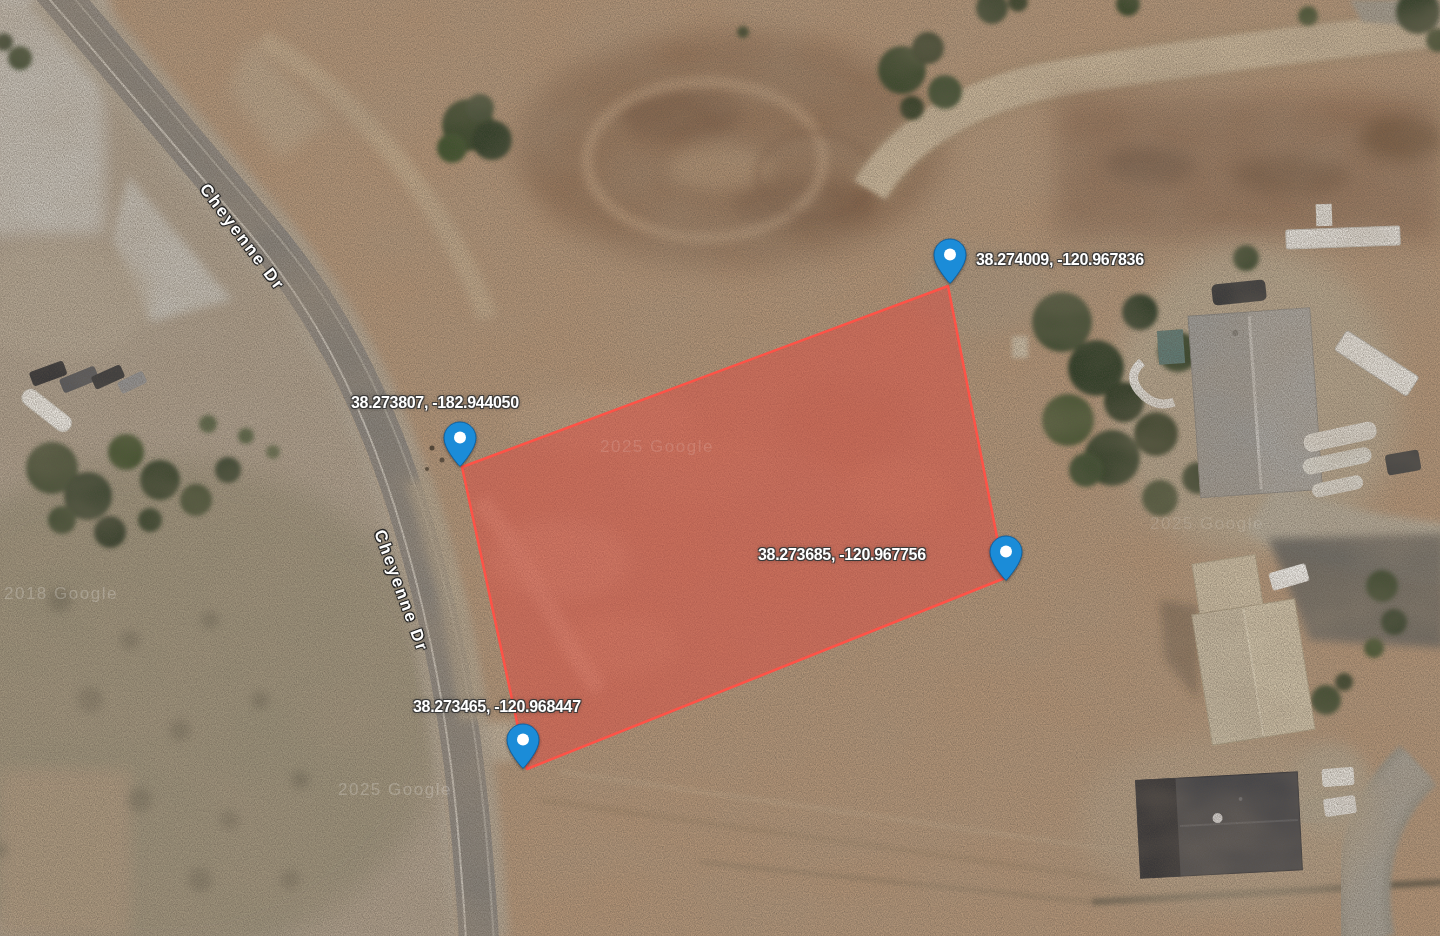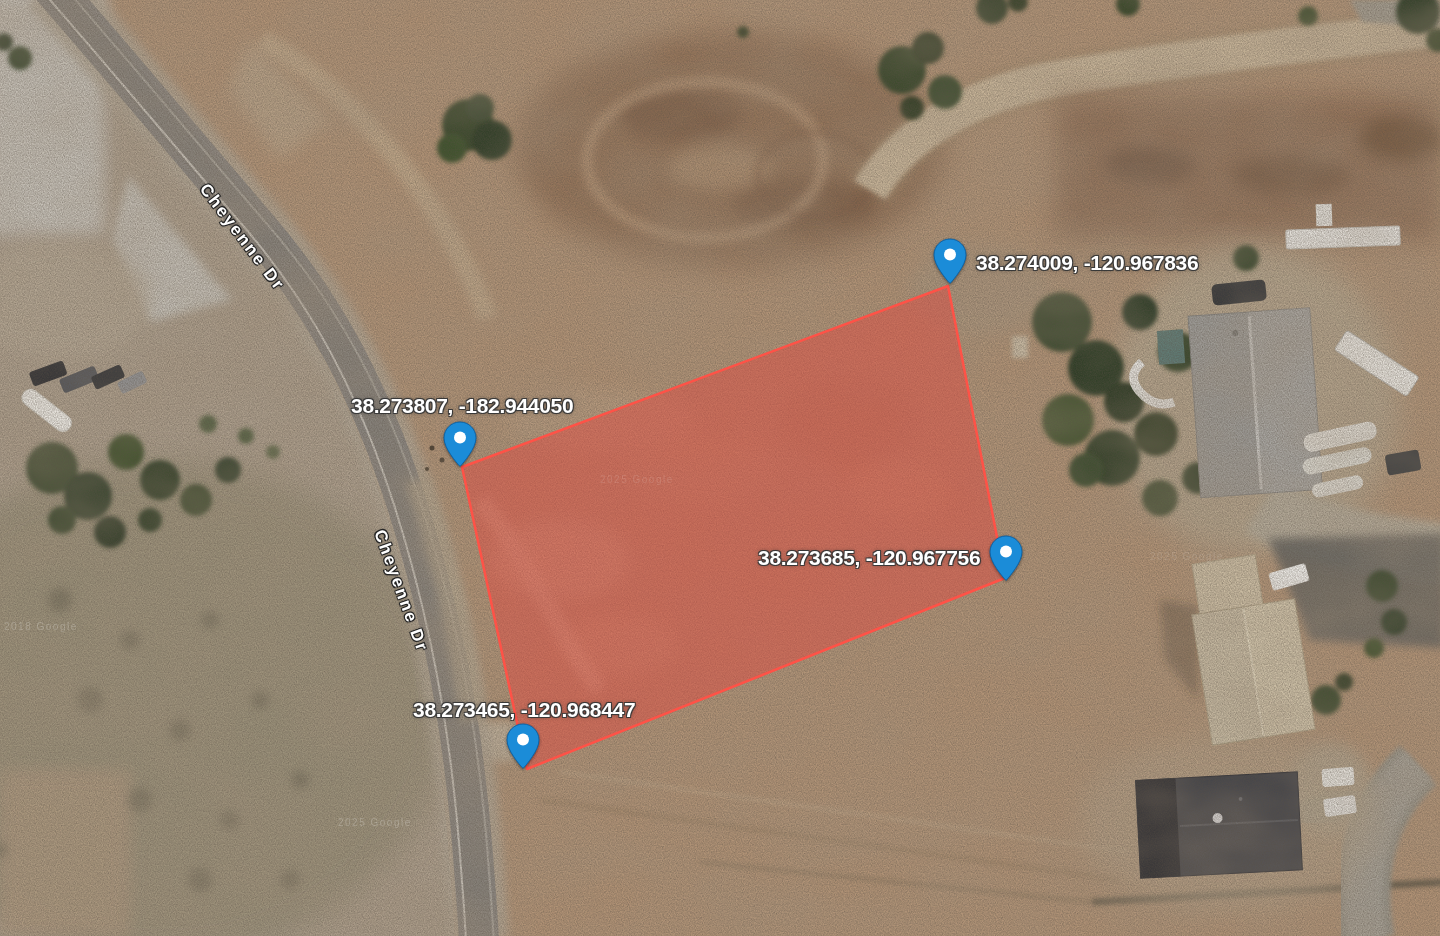--- a/index.html
+++ b/index.html
@@ -3,35 +3,35 @@
 <meta charset="utf-8">
 <style>
   html,body{margin:0;padding:0;background:#202124;}
   .stage{
     position:relative;width:1440px;height:936px;overflow:hidden;
     background:#b29376;font-family:"Liberation Sans",sans-serif;
     -webkit-user-select:none;user-select:none;
   }
   .terrain{position:absolute;left:0;top:0;}
   .coord-label{
-    position:absolute;color:#fff;font-size:21px;font-weight:700;
+    position:absolute;color:#fff;font-size:16px;font-weight:700;
     letter-spacing:-0.3px;white-space:nowrap;z-index:30;
     text-shadow:-1px -1px 0 rgba(55,55,55,.9),1px -1px 0 rgba(55,55,55,.9),
                 -1px 1px 0 rgba(55,55,55,.9),1px 1px 0 rgba(55,55,55,.9),
                 0 0 4px rgba(40,40,40,.75);
   }
   .road-label{
     position:absolute;color:#fff;font-size:17px;font-weight:700;
     letter-spacing:2.2px;white-space:nowrap;z-index:20;transform-origin:0 0;
     text-shadow:-1px -1px 0 rgba(35,35,35,.95),1px -1px 0 rgba(35,35,35,.95),
                 -1px 1px 0 rgba(35,35,35,.95),1px 1px 0 rgba(35,35,35,.95),
                 0 0 3px rgba(20,20,20,.8);
   }
-  .wm{position:absolute;font-size:10px;font-weight:400;letter-spacing:1.5px;
-      color:rgba(255,255,255,.22);z-index:15;white-space:nowrap;margin-top:37px;}
+  .wm{position:absolute;font-size:17px;font-weight:400;letter-spacing:1.5px;
+      color:rgba(255,255,255,.22);z-index:15;white-space:nowrap;}
   .wm.dim{color:rgba(255,255,255,.13);}
   .pin{position:absolute;width:34px;height:46px;z-index:40;cursor:pointer;}
   .pin svg{display:block;filter:drop-shadow(0 1.5px 1.5px rgba(0,0,0,.45));}
 </style>
 </head>
 <body>
 
 <div class="stage">
 
   <svg class="terrain" width="1440" height="936" viewBox="0 0 1440 936">

